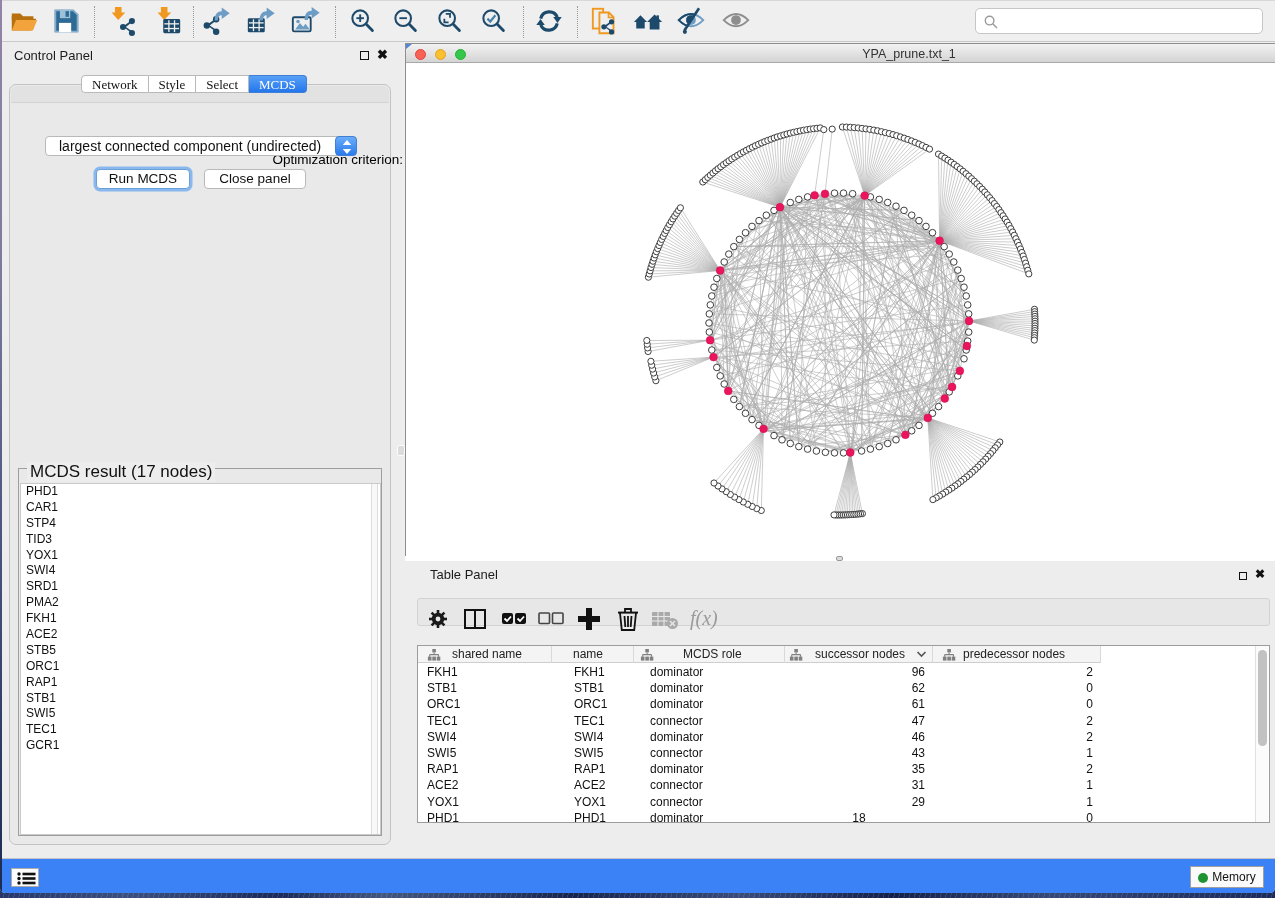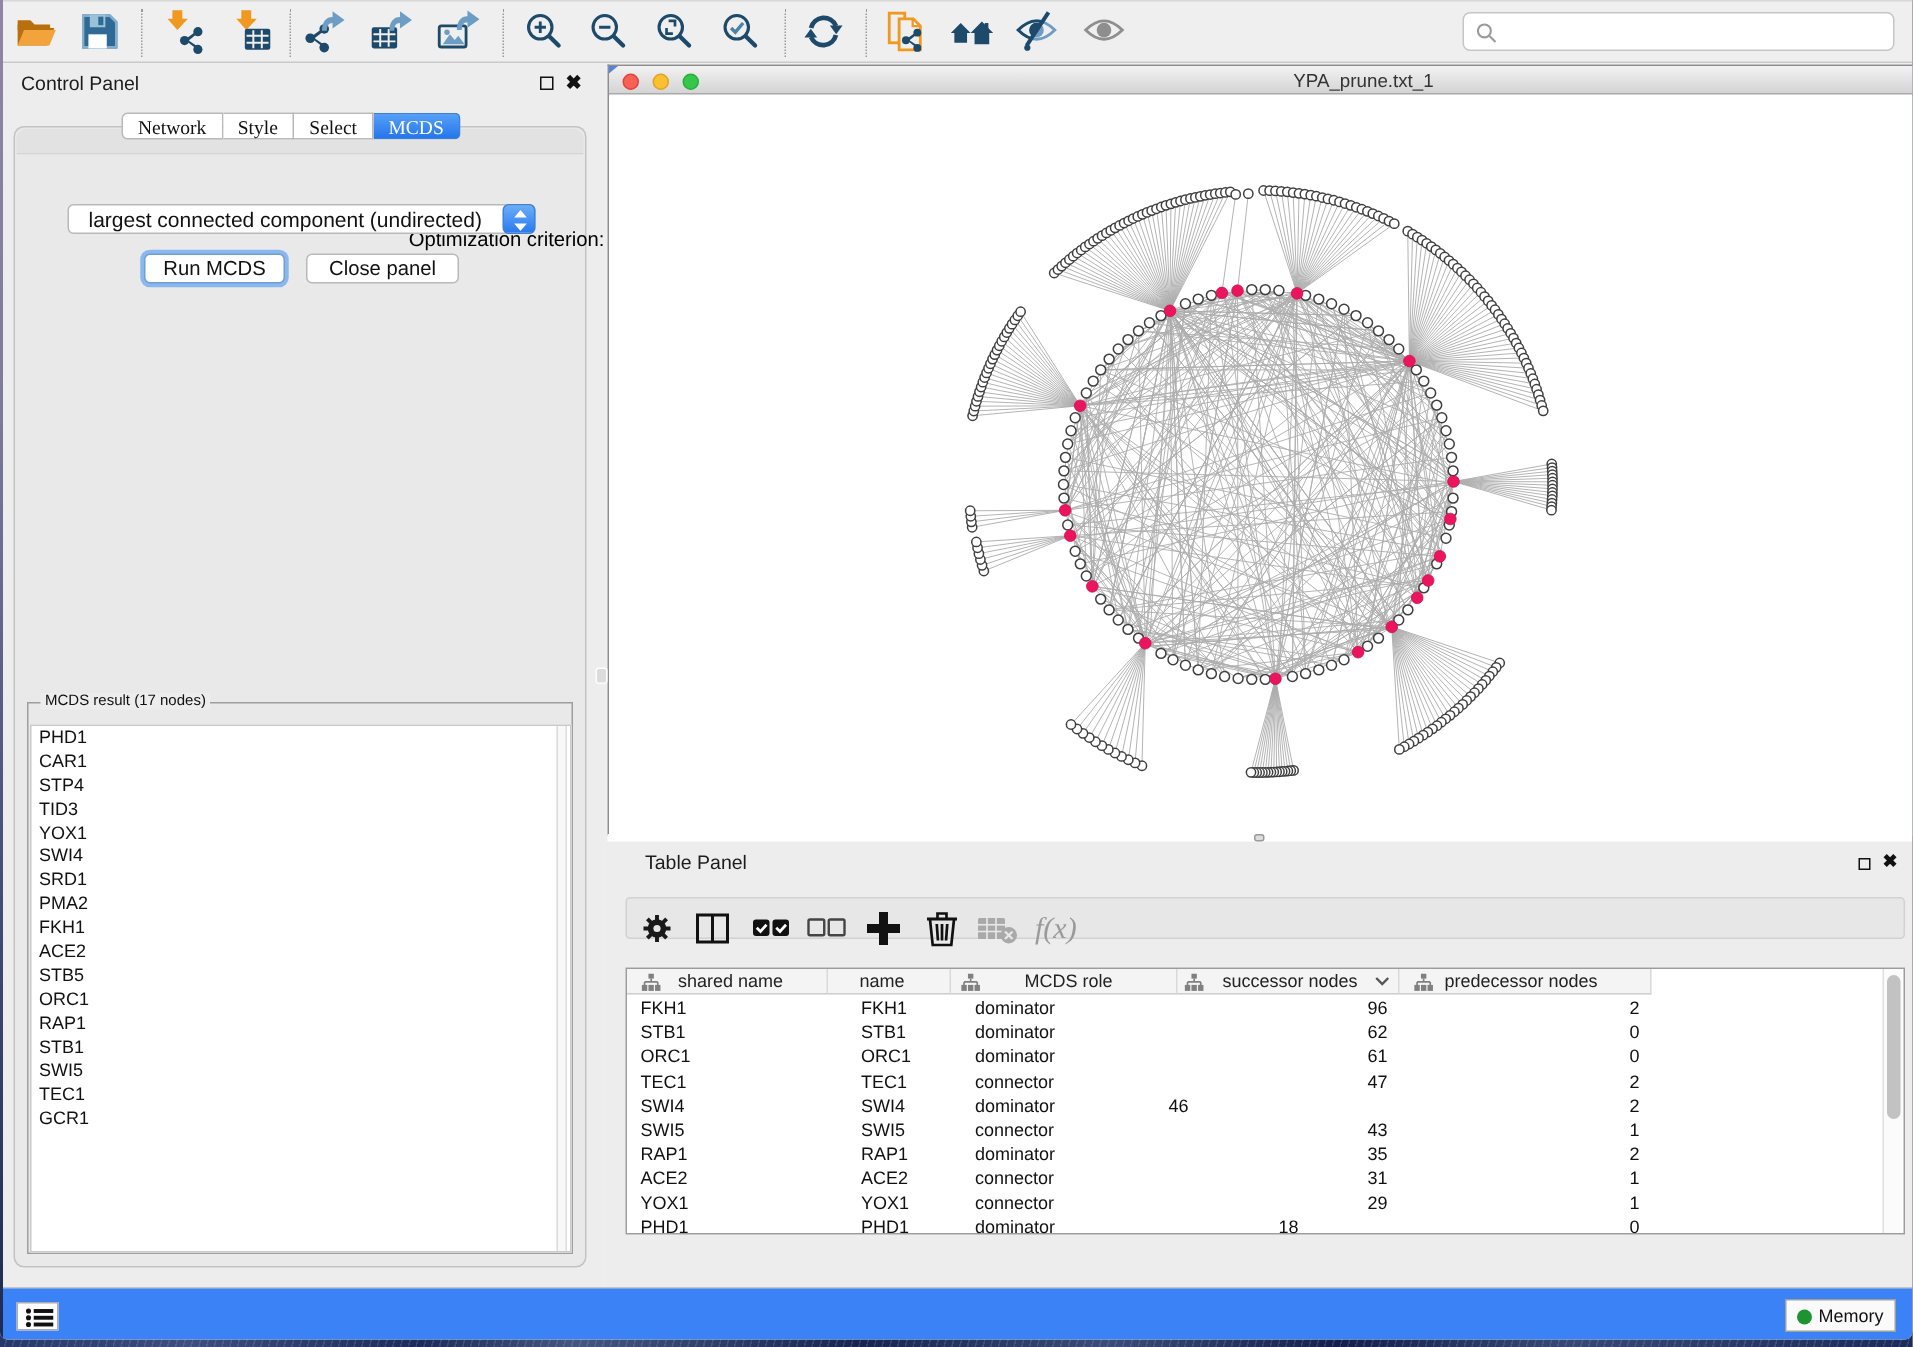--- a/index.html
+++ b/index.html
@@ -23,21 +23,21 @@
 .cptab.first { border-left:1px solid #b9b9b9; border-radius:4px 0 0 4px; }
 .cptab.last { border-radius:0 4px 4px 0; }
 .cptab.active { background:linear-gradient(#57a0f6,#2476ec); color:#fff; border-color:#3f7fd6; }
 #optlabel { position:absolute; left:0; top:69px; width:401px; text-align:right; font-size:13.5px; color:#000000;margin-top:40px; }
 #dropdown { position:absolute; left:43px; top:93px; width:312px; height:20px; background:#fff; border:1px solid #b9b9b9; border-radius:4px; font-size:14px; color:#111; line-height:19px; padding-left:13px; }
 #dropdown .spin { position:absolute; right:-1px; top:-1px; width:22px; height:20px; border-radius:4px; background:linear-gradient(#6aadf8,#2a7aee); border:1px solid #3f7fd6; }
 .btn { position:absolute; height:20px; background:#fff; border:1px solid #b9b9b9; border-radius:4px; font-size:13.5px; color:#111; text-align:center; line-height:18px; }
 #runbtn { left:94px; top:126px; width:94px; box-shadow:0 0 0 2.5px #89b8ef; border-color:#6d9fd8; }
 #closebtn { left:202px; top:126px; width:102px; }
 #fieldset { position:absolute; left:16px; top:425px; width:364px; height:368px; border:1px solid #9e9e9e; }
-#fieldset .legend { position:absolute; left:8px; top:-7px; background:#ededed; padding:0 3px; font-size:10px; color:#111; }
+#fieldset .legend { position:absolute; left:8px; top:-7px; background:#ededed; padding:0 3px; font-size:17px; color:#111; }
 #mcdslist { position:absolute; left:1px; top:14px; width:361px; height:352px; background:#fff; border:1px solid #c9c9c9; font-size:12px; color:#111; overflow:hidden; }
 #mcdslist div { height:15.9px; line-height:15.9px; padding-left:5px; }
 #mcdslist .sb { position:absolute; right:2px; top:0; width:7px; height:100%; background:#f8f8f8; border-left:1px solid #dcdcdc; border-right:1px solid #dcdcdc; padding:0; }
 
 #netwin { position:absolute; left:405px; top:43px; width:870px; height:514px; background:#fff; border:1px solid #8e8e8e; border-right:none; }
 #nettitle { position:absolute; left:0; top:0; width:100%; height:19px; background:linear-gradient(#f2f2f2,#d4d4d4); border-bottom:1px solid #a9a9a9; }
 #nettitle .t { position:absolute; left:0; top:2.5px; width:1006px; text-align:center; font-size:12.5px; color:#333; }
 .tl { position:absolute; top:4.5px; width:11px; height:11px; border-radius:50%; }
 #netcanvas { position:absolute; left:0; top:20px; width:869px; height:493px; background:#fff; }
 
@@ -1348,21 +1348,21 @@
 <span style="left:9px;">TEC1</span>
             <span style="left:156px;">TEC1</span>
             <span style="left:232px;">connector</span>
 <span style="left:375px; width:132px; text-align:right;">47</span>
             <span style="left:529px; width:146px; text-align:right;">2</span>
           </div>
           <div class="trow" style="top:82.8px;">
 <span style="left:9px;">SWI4</span>
             <span style="left:156px;">SWI4</span>
             <span style="left:232px;">dominator</span>
-<span style="left:361px; width:132px; ">46</span>
+<span style="left:375px; width:132px; text-align:right;">46</span>
             <span style="left:529px; width:146px; text-align:right;">2</span>
           </div>
           <div class="trow" style="top:99.0px;">
 <span style="left:9px;">SWI5</span>
             <span style="left:156px;">SWI5</span>
             <span style="left:232px;">connector</span>
 <span style="left:375px; width:132px; text-align:right;">43</span>
             <span style="left:529px; width:146px; text-align:right;">1</span>
           </div>
           <div class="trow" style="top:115.2px;">

